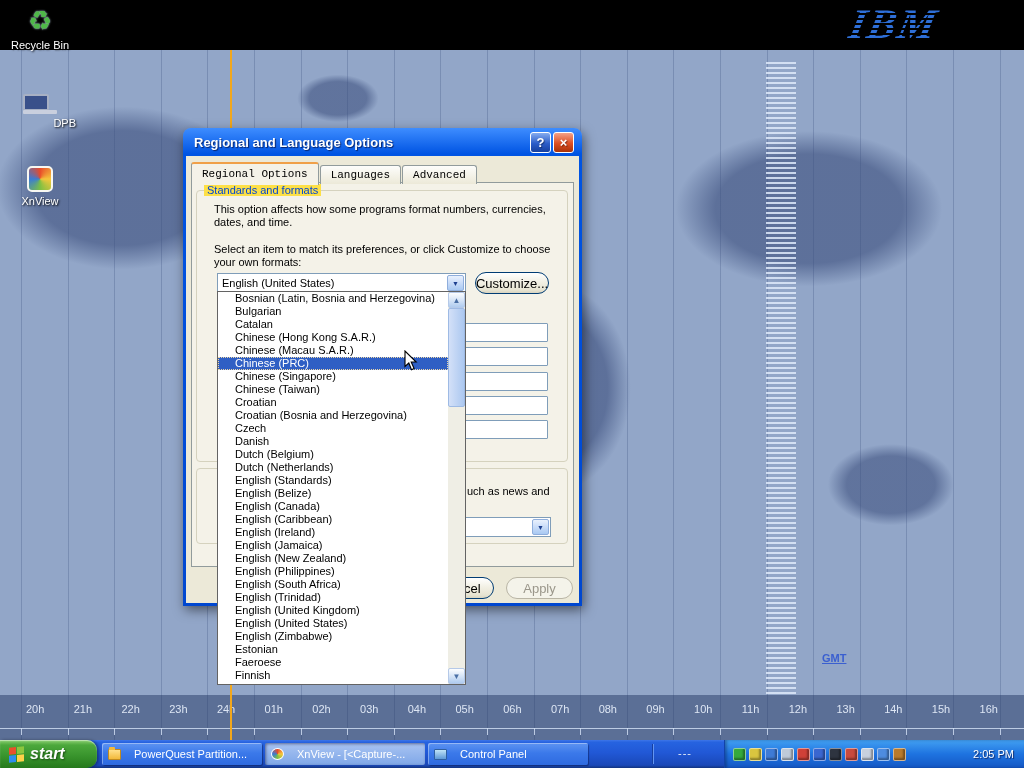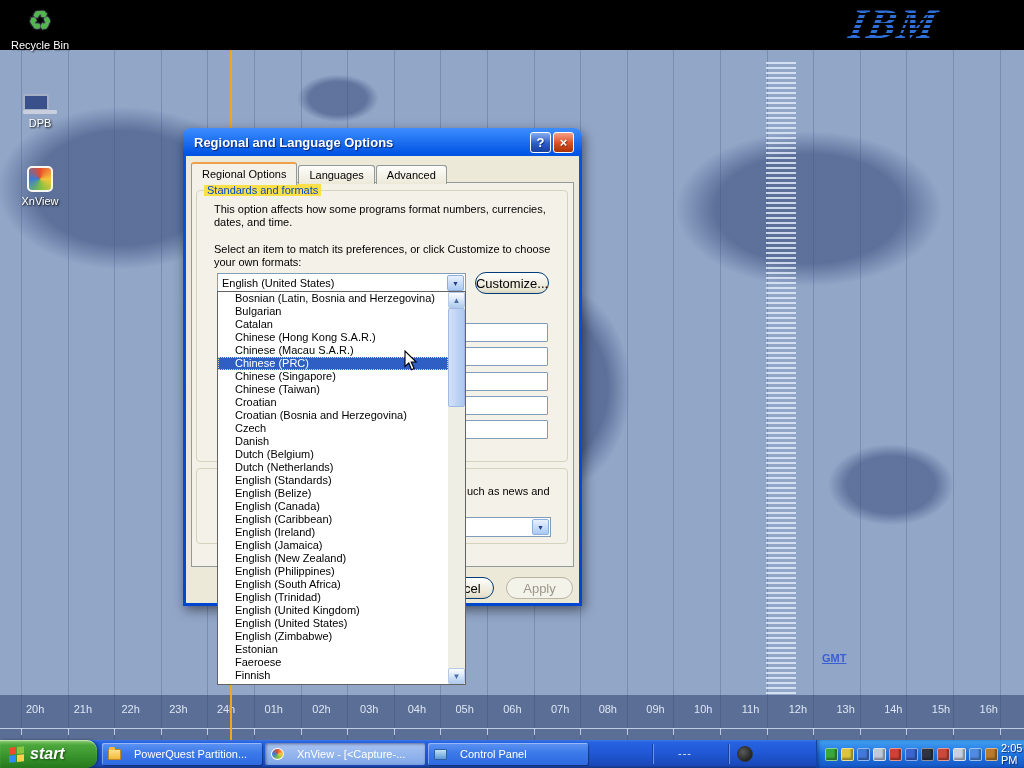--- a/index.html
+++ b/index.html
@@ -57,21 +57,21 @@
   .title-text { flex:1; color:#fff; font-size:13px; font-weight:bold; text-shadow:1px 1px 1px #08246B; }
   .tbtn { width:21px; height:21px; border:1px solid #fff; border-radius:3px; margin-left:2px;
     display:flex; align-items:center; justify-content:center; color:#fff; font-weight:bold; font-size:13px;
     text-shadow:1px 1px 1px rgba(0,0,0,.4); }
   .help-btn { background:linear-gradient(180deg,#86ACEF,#2B5DC9 55%,#16409F); }
   .close-btn { background:linear-gradient(180deg,#F3A188,#DD4E22 55%,#A93208); }
   .win-body { position:relative; background:#ECE9D8; height:447px; font-size:11px; }
 
   .tabstrip { position:absolute; left:5px; top:6px; display:flex; align-items:flex-end; z-index:2; }
   .tab { padding:3px 10px 3px; border:1px solid #919B9C; border-bottom:none; border-radius:3px 3px 0 0;
-    background:linear-gradient(#FDFDFB,#ECE9D8); margin-right:1px; }
+    background:linear-gradient(#FDFDFB,#ECE9D8); margin-right:1px;font-family:Liberation Mono, monospace; }
   .tab.active { border-top:2px solid #F0A048; background:#F4F2E8; padding-top:4px; padding-bottom:5px; margin-bottom:-1px; }
   .tabpage { position:absolute; left:5px; top:26px; width:383px; height:385px;
     border:1px solid #919B9C; background:#F4F2E8; }
 
   .group { position:absolute; border:1px solid #D5D2BE; border-radius:4px; }
   .group-legend { position:absolute; color:#0046D5; background:#fde047; padding:0 3px; }
   .body-text { position:absolute; color:#000; line-height:13px; }
 
   .combo { position:absolute; height:20px; background:#fff; border:1px solid #7F9DB9;
     display:flex; align-items:center; }
@@ -131,21 +131,21 @@
   .tb-icon.folder-icon::before { content:""; position:absolute; left:0; top:-3px; width:6px; height:3px;
     background:#F2B93B; border-radius:1px 1px 0 0; }
   .tb-icon.control-panel-icon { background:linear-gradient(#BFE3F7,#5E99D8); border:1px solid #2F5FA0; }
   .tb-icon.xnview-icon { width:12px; height:12px; border-radius:50%;
     background:conic-gradient(#E84A2A,#F5C63C,#7BC043,#3A7BD5,#E84A2A); border:1px solid #fff; }
   .tb-sep { position:absolute; top:4px; width:2px; height:20px;
     border-left:1px solid #173FA0; border-right:1px solid #6496F2; }
   .mid-label { position:absolute; left:678px; top:7px; color:#E8EEF8; font-size:11px; letter-spacing:1px; }
   .dark-icon { position:absolute; left:737px; top:6px; width:16px; height:16px; border-radius:50%;
     background:radial-gradient(circle at 35% 35%, #5A5A5A, #0E0E0E); border:1px solid #333; }
-  .tray { position:absolute; right:0; top:0; width:208px; height:28px;
+  .tray { position:absolute; right:0; top:0; width:300px; height:28px;
     background:linear-gradient(180deg,#42A0F2 0%,#1E73E0 50%,#1457C4 100%);
     border-left:1px solid #1243A8; box-shadow:inset 2px 0 3px rgba(0,0,30,.3);
     display:flex; align-items:center; gap:3px; padding-left:8px; }
   .tray-ic { width:13px; height:13px; border-radius:2px; border:1px solid rgba(255,255,255,.45);
     box-shadow:inset -2px -2px 2px rgba(0,0,0,.35); }
   .clock { margin-left:auto; padding-right:10px; color:#fff; font-size:11px; text-shadow:1px 1px 1px #102A6A; }
 </style>
 </head>
 <body>
 
@@ -184,21 +184,21 @@
     <div class="tz-ticks"></div>
   </div>
 </div>
 
 <div class="dicon" style="left:4px; top:4px;">
   <div class="glyph-box">
       <span class="recycle-glyph">♻</span>
     </div>
   <div>Recycle Bin</div>
 </div>
-<div class="dicon" style="left:4px; top:82px;">
+<div class="dicon" style="left:4px; top:82px;text-align:right;">
   <div class="glyph-box">
     <div>
         <div class="laptop-screen"></div>
         <div class="laptop-base"></div>
       </div>
   </div>
   <div>DPB</div>
 </div>
 <div class="dicon" style="left:4px; top:160px;">
   <div class="glyph-box">

